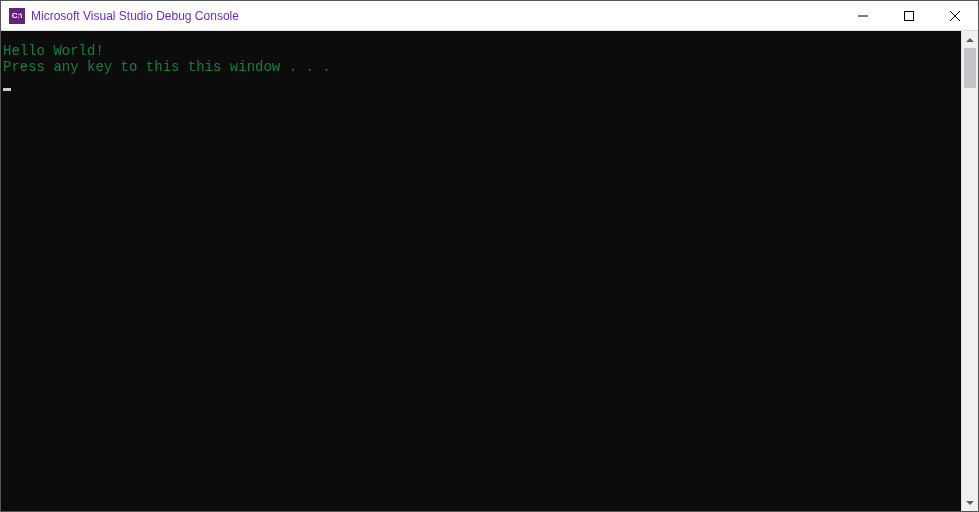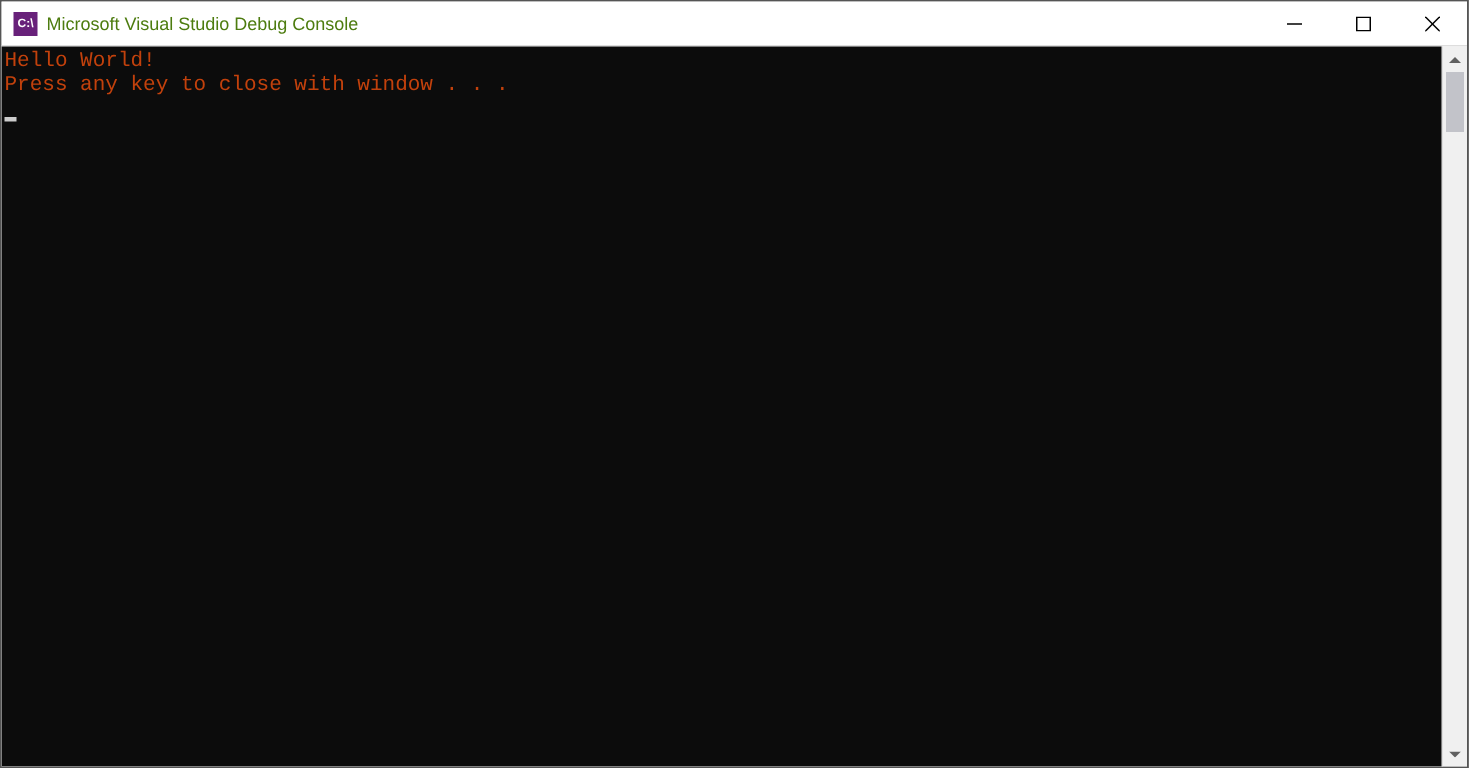--- a/index.html
+++ b/index.html
@@ -30,21 +30,21 @@
       background: #68217a;
       display: flex;
       align-items: center;
       justify-content: center;
       color: #fff;
       font-size: 8px;
       font-weight: bold;
     }
     .titlebar-title {
       font-size: 12px;
-      color: #4d7c0f;
+      color: #6d28d9;
       flex: 1;
     }
     .titlebar-controls {
       display: flex;
       height: 100%;
     }
     .titlebar-btn {
       width: 46px;
       height: 100%;
       display: flex;
@@ -56,25 +56,25 @@
       width: 10px;
       height: 10px;
     }
     .content-area {
       display: flex;
       height: calc(100% - 30px);
     }
     .console {
       flex: 1;
       background: #0c0c0c;
-      color: #c2410c;
+      color: #15803d;
       font-family: Consolas, 'Courier New', monospace;
       font-size: 14px;
       line-height: 1.15;
-      padding: 2px 2px;
+      padding: 12px 2px;
       white-space: pre-wrap;
       word-break: break-all;
       position: relative;
     }
     .console-line {
       display: block;
     }
     .cursor {
       display: inline-block;
       width: 8px;
@@ -133,21 +133,21 @@
     <div class="titlebar-btn close">
       <svg viewBox="0 0 10 10">
         <line x1="0" y1="0" x2="10" y2="10" stroke="#000" stroke-width="1"></line>
         <line x1="10" y1="0" x2="0" y2="10" stroke="#000" stroke-width="1"></line>
       </svg>
     </div>
   </div>
 </div>
 
 <div class="content-area">
-  <div class="console"><span class="console-line">Hello World!</span><span class="console-line"></span><span class="console-line">Press any key to close with window . . .</span><span class="cursor"></span></div>
+  <div class="console"><span class="console-line">Hello World!</span><span class="console-line"></span><span class="console-line">Press any key to this this window . . .</span><span class="cursor"></span></div>
   <div class="scrollbar">
     <div class="scroll-arrow">
       <svg width="8" height="4" viewBox="0 0 8 4">
         <polygon points="4,0 8,4 0,4" fill="#606060"></polygon>
       </svg>
     </div>
     <div class="scroll-track">
       <div class="scroll-thumb"></div>
     </div>
     <div class="scroll-arrow">

